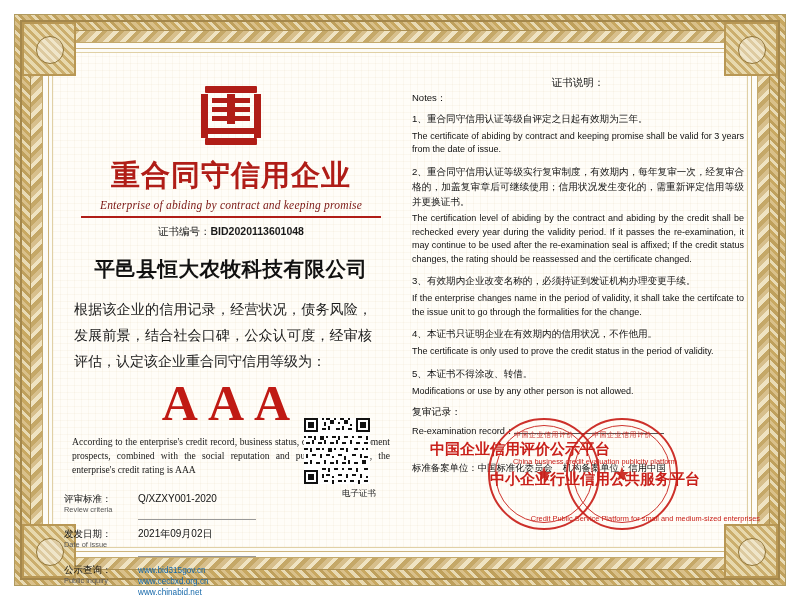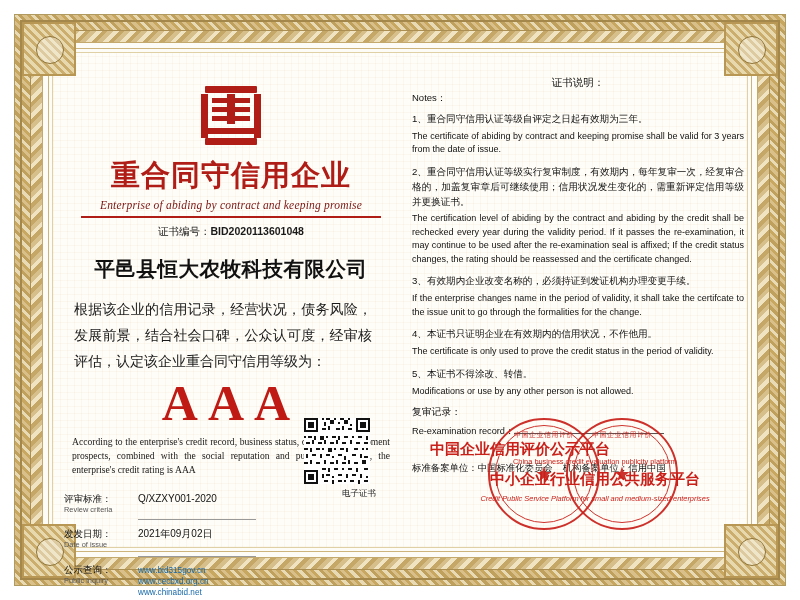--- a/index.html
+++ b/index.html
@@ -365,27 +365,26 @@
     width: 330px;
     text-align: center;
     font-family: "Liberation Serif", serif;
     font-size: 15px;
     font-weight: bold;
     color: #c9201a;
     white-space: nowrap;
   }
   .platform2-en {
     position: absolute;
-    left: 430px; top: 494px;
+    left: 430px; top: 514px;
     width: 330px;
-    text-align: center;
+    text-align: right;
     font-size: 7.4px;
     color: #c9201a;
     white-space: nowrap;
-    font-style: italic;
   }
 </style>
 </head>
 <body>
 
 <div id="cert">
 
   <div class="frame-outer"></div>
   <div class="frame-outer2"></div>
   <div class="frame-mid"></div>

